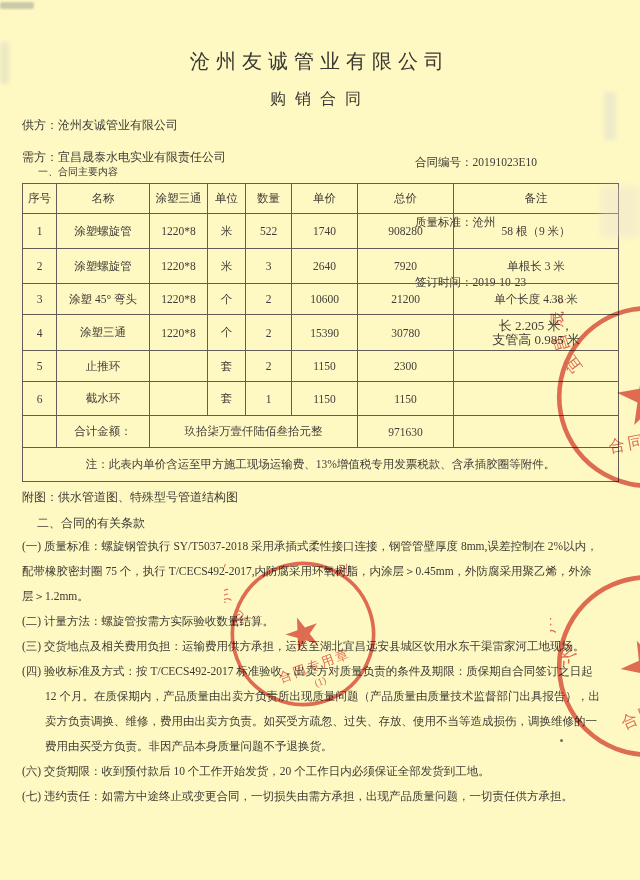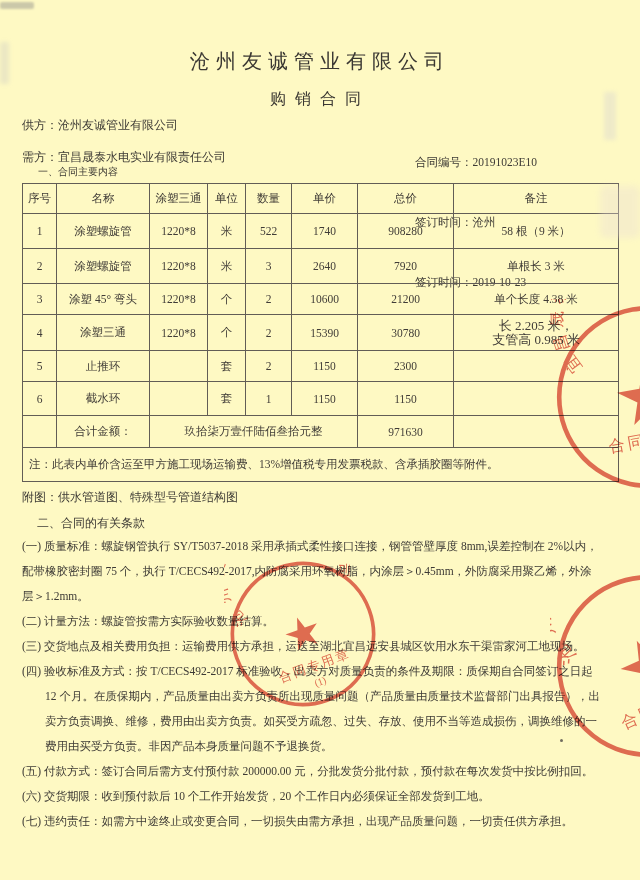--- a/index.html
+++ b/index.html
@@ -14,21 +14,21 @@
   .doc-subtitle{top:89px;left:0;width:640px;text-align:center;font-size:16px;letter-spacing:9px;color:#3a3732;}
   .party-supplier{top:117px;left:22px;font-size:12px;}
   .party-buyer{top:149px;left:22px;font-size:12px;}
   .meta-block{top:112px;left:415px;font-size:11.5px;line-height:20px;white-space:pre;}
   .sec1-head{top:165px;left:38px;font-size:10px;}
   .tbl-wrap{top:183px;left:22px;}
   table{border-collapse:collapse;width:596px;table-layout:fixed;padding-left:32px;}
   td,th{border:1px solid #625d56;text-align:center;vertical-align:middle;
         font-weight:normal;font-size:11.5px;color:#403c37;padding:1px 2px;overflow:hidden;}
   td.remark-two{white-space:pre-line;line-height:14px;font-size:13px;}
-  td.note-cell{text-align:left;padding:4px 6px;font-size:11.5px;}
+  td.note-cell{text-align:center;padding:4px 6px;font-size:11.5px;}
   thead tr{height:30px;}
   tbody tr.r1{height:35px;} tbody tr.r2{height:35px;} tbody tr.r3{height:31px;}
   tbody tr.r4{height:36px;} tbody tr.r5{height:31px;} tbody tr.r6{height:34px;}
   tbody tr.total{height:32px;} tbody tr.noterow{height:34px;}
   .attachment{top:489px;left:22px;font-size:12px;text-align:center;}
   .sec2-head{top:515px;left:22px;font-size:12px;margin-left:15px;}
   .clauses{top:534px;left:22px;width:612px;font-size:11.5px;line-height:25px;}
   .clause{white-space:pre;margin:0;}
   .stamp{position:absolute;opacity:.78;mix-blend-mode:multiply;pointer-events:none;}
   .artifact{position:absolute;pointer-events:none;}
@@ -44,21 +44,21 @@
 <div class="page">
 
   <div class="abs doc-title">沧州友诚管业有限公司</div>
   <div class="abs party-supplier">供方：沧州友诚管业有限公司</div>
 
   <div class="abs doc-subtitle">购销合同</div>
   <div class="abs party-buyer">需方：宜昌晟泰水电实业有限责任公司</div>
 
   <div class="abs meta-block">
     <div>合同编号：20191023E10</div>
-    <div>签订时间：沧州</div>
+    <div>质量标准：沧州</div>
     <div>签订时间：2019-10-23</div>
   </div>
 
   <div class="abs sec1-head">一、合同主要内容</div>
 
   <div class="abs tbl-wrap">
     <table>
       <colgroup>
         <col style="width:34px">
           <col style="width:93px">
@@ -163,21 +163,20 @@
   <div class="abs clauses">
     <p class="clause">(一) 质量标准：螺旋钢管执行 SY/T5037-2018 采用承插式柔性接口连接，钢管管壁厚度 8mm,误差控制在 2%以内，
 配带橡胶密封圈 75 个，执行 T/CECS492-2017,内防腐采用环氧树脂，内涂层＞0.45mm，外防腐采用聚乙烯，外涂
 层＞1.2mm。</p>
     <p class="clause">(二) 计量方法：螺旋管按需方实际验收数量结算。</p>
     <p class="clause">(三) 交货地点及相关费用负担：运输费用供方承担，运送至湖北宜昌远安县城区饮用水东干渠雷家河工地现场。</p>
     <p class="clause">(四) 验收标准及方式：按 T/CECS492-2017 标准验收，出卖方对质量负责的条件及期限：质保期自合同签订之日起
 　　12 个月。在质保期内，产品质量由出卖方负责所出现质量问题（产品质量由质量技术监督部门出具报告），出
 　　卖方负责调换、维修，费用由出卖方负责。如买受方疏忽、过失、存放、使用不当等造成损伤，调换维修的一
 　　费用由买受方负责。非因产品本身质量问题不予退换货。</p>
-    <p class="clause">(五) 付款方式：签订合同后需方支付预付款 200000.00 元，分批发货分批付款，预付款在每次发货中按比例扣回。</p>
     <p class="clause">(六) 交货期限：收到预付款后 10 个工作开始发货，20 个工作日内必须保证全部发货到工地。</p>
     <p class="clause">(七) 违约责任：如需方中途终止或变更合同，一切损失由需方承担，出现产品质量问题，一切责任供方承担。</p>
   </div>
 
   <div class="stamp" style="left: 550px; top: 299px;"><svg width="196" height="196" viewBox="-98 -98 196 196">
         <defs>
           <path id="arc-buyer-seal" d="M -58.8 -41.2 A 71.76 71.76 0 1 1 58.8 -41.2" fill="none"></path>
         </defs>
         <g transform="rotate(-10)" fill="#d6463e">
           <circle cx="0" cy="0" r="88.78" fill="none" stroke="#d6463e" stroke-width="4.6000000000000005"></circle>

